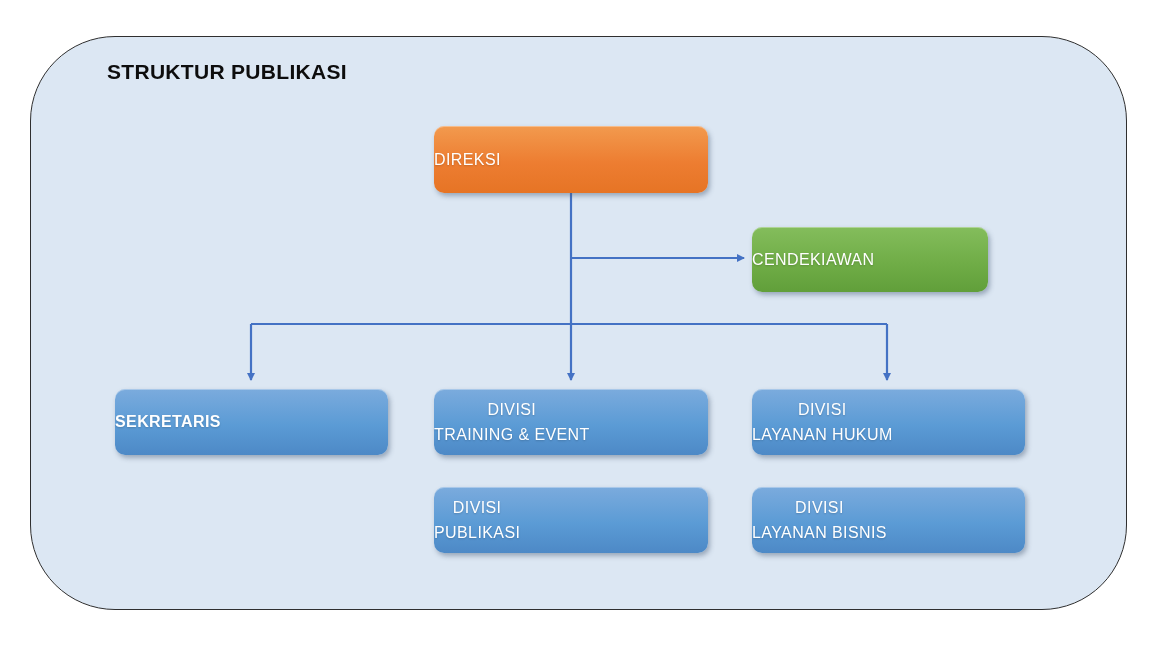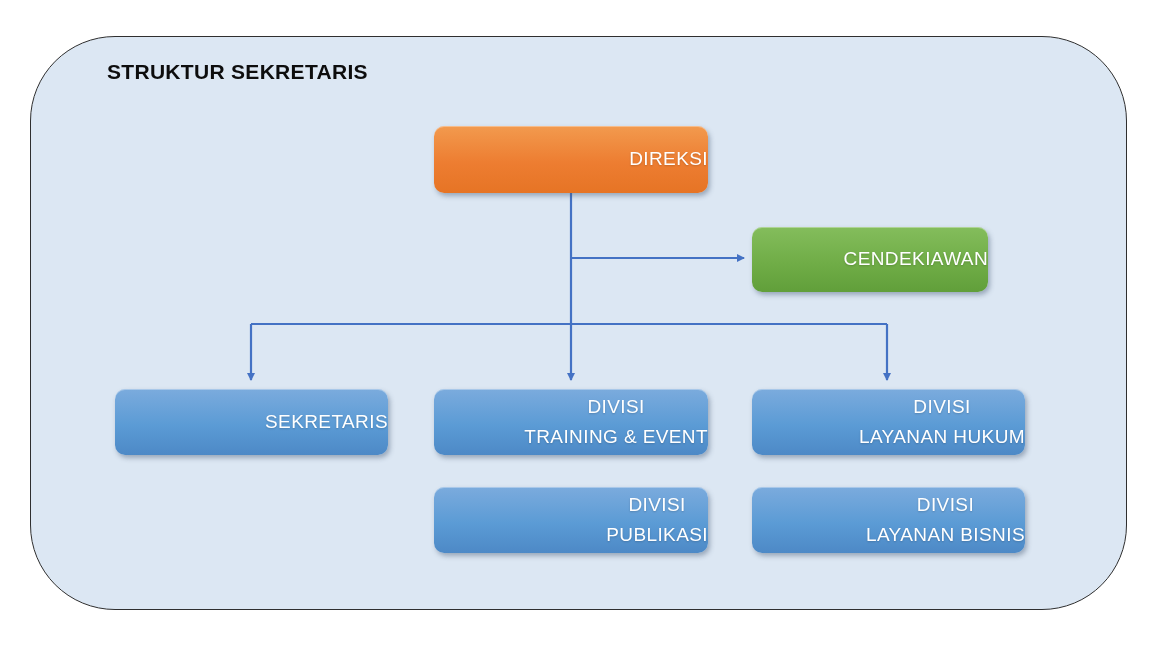--- a/index.html
+++ b/index.html
@@ -23,61 +23,61 @@
     left: 107px; top: 60px;
     font-size: 21px;
     font-weight: bold;
     color: #0d0d0d;
     letter-spacing: 0.3px;
   }
   .node {
     position: absolute;
     display: flex;
     align-items: center;
-    justify-content: flex-end;
+    justify-content: flex-start;
     text-align: center;
     border-radius: 10px;
     color: #ffffff;
-    font-size: 19px;
+    font-size: 16px;
     letter-spacing: 0.4px;
     line-height: 1.58;
     white-space: pre-line;
     box-shadow: 2px 3px 5px rgba(72, 92, 118, 0.45),
                 inset 0 1px 0 rgba(255,255,255,0.35);
     text-shadow: 0 1px 2px rgba(0,0,0,0.18);
   }
   .node-orange {
     background: linear-gradient(to bottom, #f29a4e 0%, #ed7d31 55%, #e67425 100%);
   }
   .node-green {
     background: linear-gradient(to bottom, #84bd5c 0%, #70ad47 55%, #619f3a 100%);
   }
   .node-blue {
     background: linear-gradient(to bottom, #7babdd 0%, #5b9bd5 55%, #4d89c6 100%);
   }
   #node-direksi      { left: 434px; top: 126px; width: 274px; height: 67px; }
   #node-cendekiawan  { left: 752px; top: 227px; width: 236px; height: 65px; }
-  #node-sekretaris   { left: 115px; top: 389px; width: 273px; height: 66px; }
+  #node-sekretaris   { left: 115px; top: 389px; width: 273px; height: 66px; font-weight: bold; }
   #node-training     { left: 434px; top: 389px; width: 274px; height: 66px; }
   #node-hukum        { left: 752px; top: 389px; width: 273px; height: 66px; }
   #node-publikasi    { left: 434px; top: 487px; width: 274px; height: 66px; }
   #node-bisnis       { left: 752px; top: 487px; width: 273px; height: 66px; }
   .connectors {
     position: absolute;
     left: 0; top: 0;
     width: 1151px; height: 652px;
     pointer-events: none;
   }
 </style>
 </head>
 <body>
 
 <div class="canvas"></div>
 
-<div class="diagram-title">STRUKTUR SEKRETARIS</div>
+<div class="diagram-title">STRUKTUR PUBLIKASI</div>
 
 <svg class="connectors" viewBox="0 0 1151 652" xmlns="http://www.w3.org/2000/svg">
   <defs>
     <marker id="arrow" markerWidth="9" markerHeight="9" refX="7" refY="4" orient="auto" markerUnits="userSpaceOnUse">
       <path d="M0,0 L8,4 L0,8 Z" fill="#4472c4"></path>
     </marker>
   </defs>
   <g stroke="#4472c4" stroke-width="2.2" fill="none">
     <path d="M571,193 L571,380" marker-end="url(#arrow)"></path>
     <path d="M571,258 L744,258" marker-end="url(#arrow)"></path>

